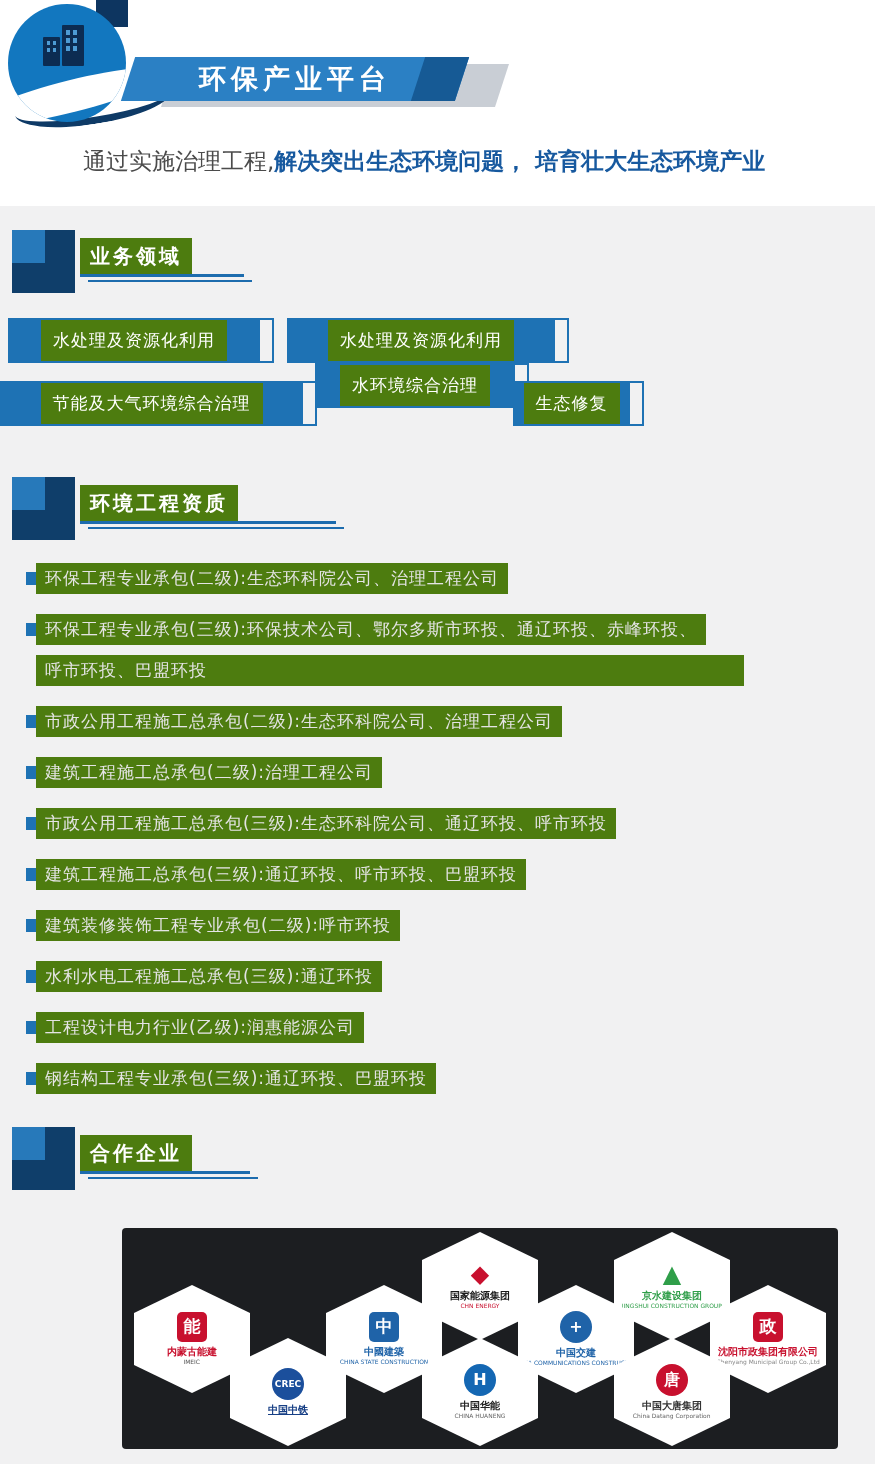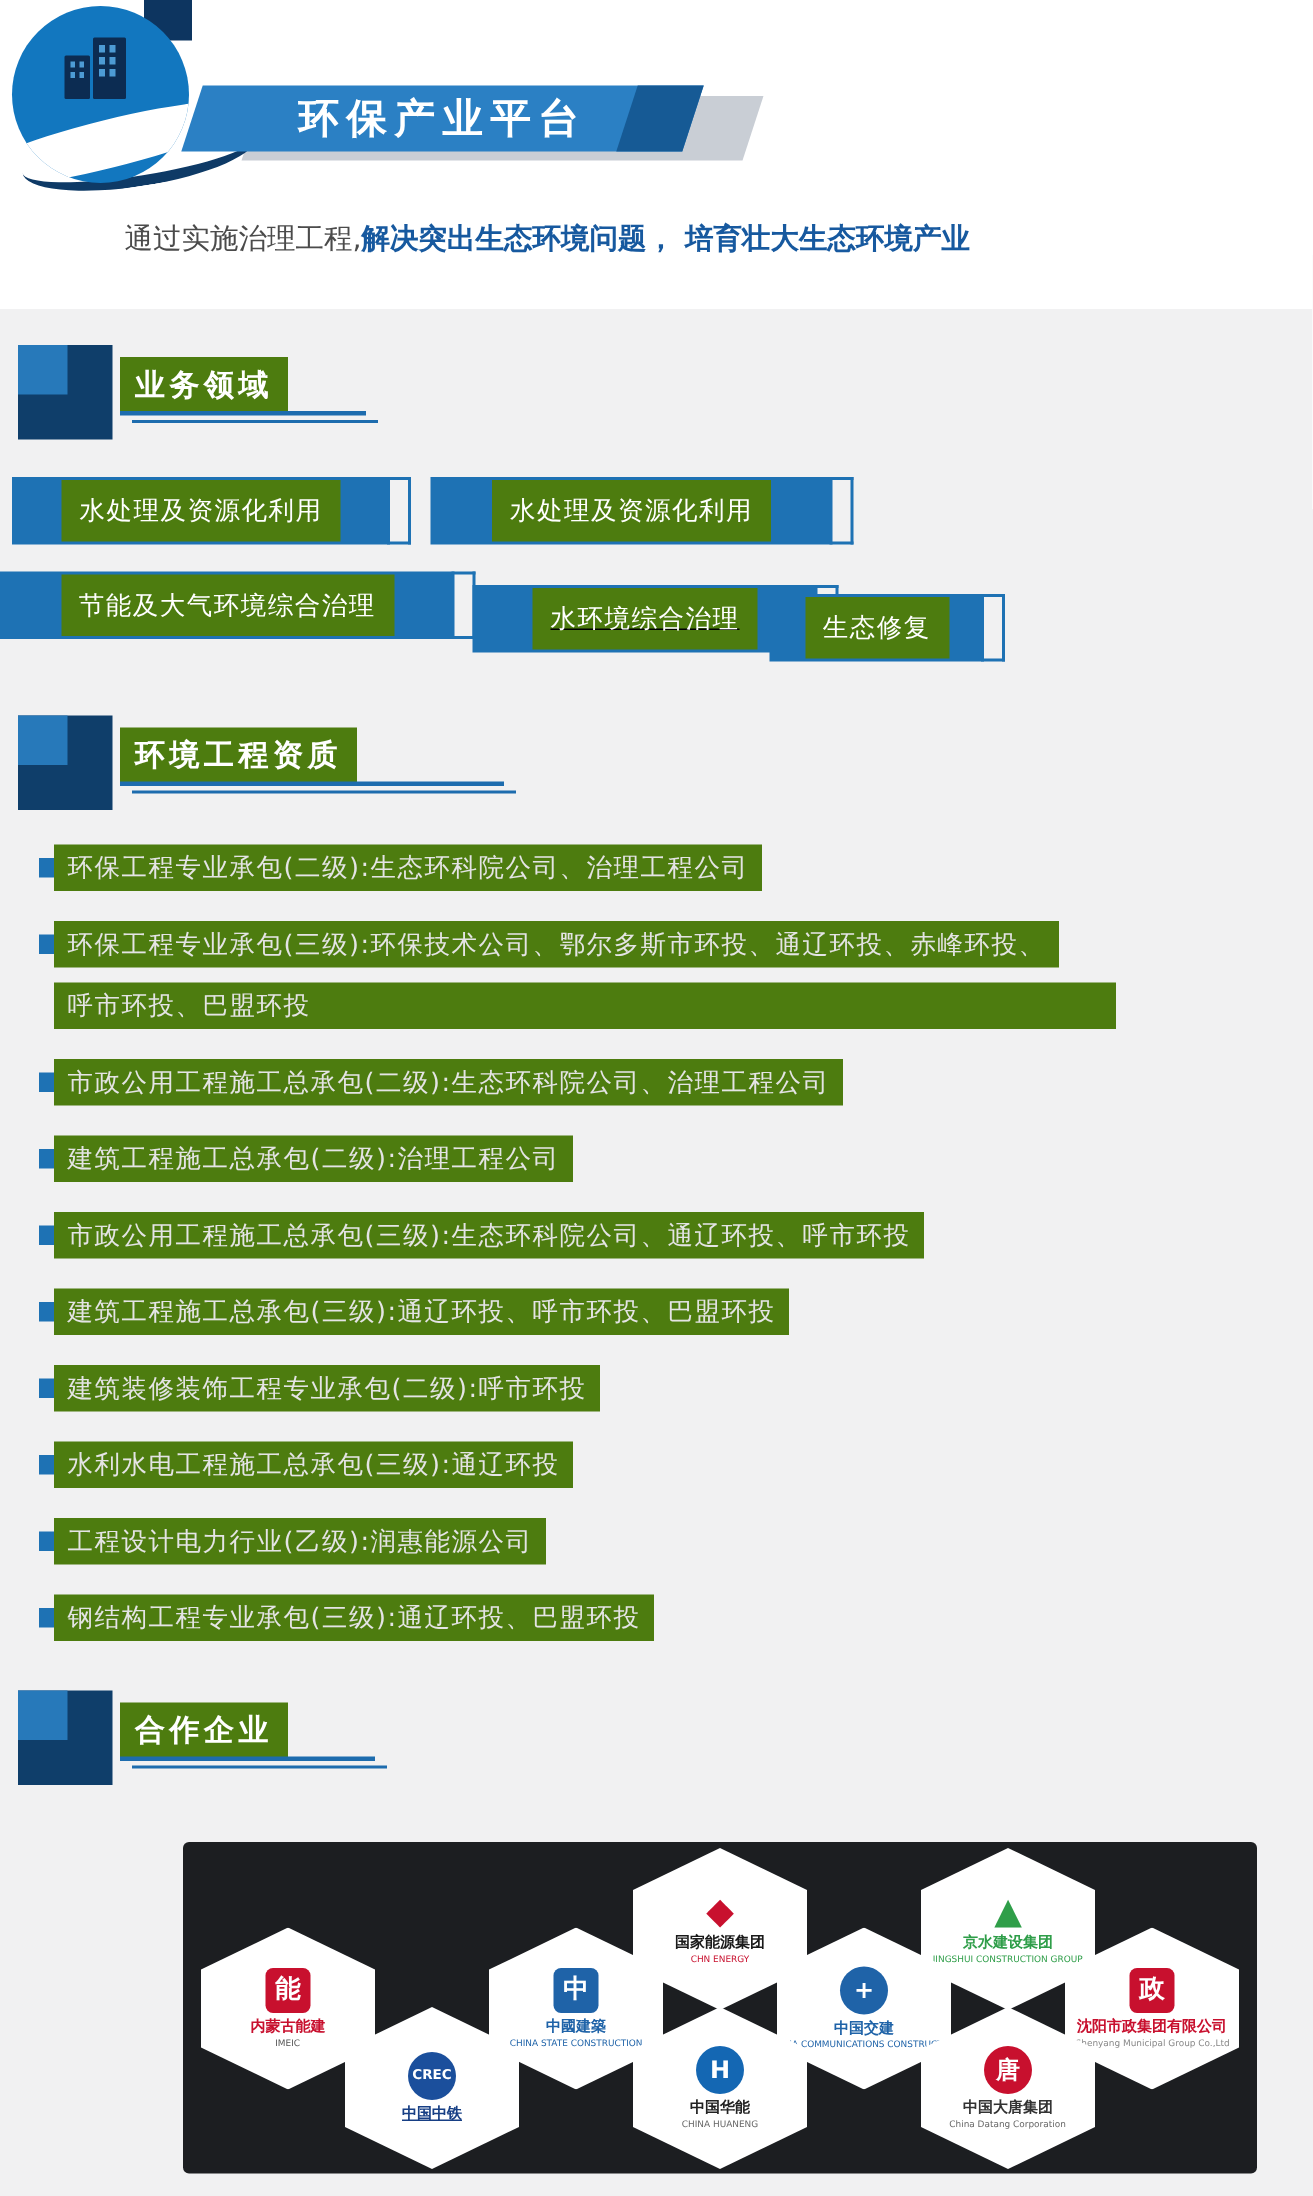--- a/index.html
+++ b/index.html
@@ -24,21 +24,21 @@
   .logo-circle svg { position:absolute; left:34px; top:20px; z-index:2; }
 
   .ribbon-shadow { position:absolute; left:168px; top:64px; width:334px; height:43px;
                    background:#c9ced5; transform:skewX(-18deg); z-index:1; }
   .ribbon { position:absolute; left:128px; top:57px; width:334px; height:44px;
             background:#2b80c4; transform:skewX(-18deg); z-index:2; }
   .ribbon-fold { position:absolute; right:0; top:0; width:44px; height:100%; background:#165a95; }
   .ribbon-text { position:absolute; inset:0; display:flex; align-items:center; justify-content:center;
                  transform:skewX(18deg); color:#ffffff; font-size:27px; font-weight:bold; letter-spacing:5px; white-space:nowrap; }
 
-  .subtitle { position:absolute; left:83px; top:146px; font-size:19px; color:#4b4b4b; white-space:nowrap; z-index:2; }
+  .subtitle { position:absolute; left:83px; top:146px; font-size:23px; color:#4b4b4b; white-space:nowrap; z-index:2; }
   .subtitle strong { color:#17599f; font-weight:bold; }
 
   
   .sec { position:absolute; left:12px; width:420px; height:72px; z-index:2; }
   #sec-business { top:230px; }
   #sec-qual { top:477px; }
   #sec-partners { top:1127px; }
   .sec-icon { position:absolute; left:0; top:0; width:63px; height:63px; background:#0f3e6a; }
   .sec-icon .accent { position:absolute; left:0; top:0; width:33px; height:33px; background:#2779ba; display:block; }
   .sec-title { position:absolute; left:68px; top:8px; font-size:20px; font-weight:bold; white-space:nowrap; }
@@ -52,22 +52,22 @@
 
   
   .tag-btn { position:absolute; height:45px; background:#1e72b4; display:flex; align-items:center;
              justify-content:center; z-index:2; }
   .tag-btn::after { content:""; position:absolute; top:0; bottom:0; right:-14px; width:14px;
                     border:2px solid #1e72b4; border-left:none; }
   .tag-btn .hl { font-size:17px; color:#ffffff; padding:9px 12px; letter-spacing:1px; white-space:nowrap; }
   .b1 { left:8px;   top:318px; width:252px; }
   .b2 { left:287px; top:318px; width:268px; }
   .b3 { left:0;     top:381px; width:303px; }
-  .b4 { left:315px; top:390px; width:230px;text-decoration:underline; }
-  .b5 { left:513px; top:381px; width:143px;margin-top:15px; }
+  .b4 { left:315px; top:363px; width:200px; }
+  .b5 { left:513px; top:381px; width:117px; }
 
   
   .qual-list { position:absolute; left:26px; top:563px; width:820px; z-index:2; }
   .qual-item { display:flex; margin-bottom:20px; }
   .bullet { flex:0 0 13px; width:13px; height:13px; background:#1e72b4; margin-top:9px; margin-right:-3px; }
   .qual-line { margin-bottom:10px; }
   .qual-line:last-child { margin-bottom:0; }
   .qual-line .hl { display:inline-block; font-size:17px; padding:4px 9px; letter-spacing:1px; white-space:nowrap; }
   .tail { display:inline-block; width:528px; height:12px; vertical-align:middle; }
 

